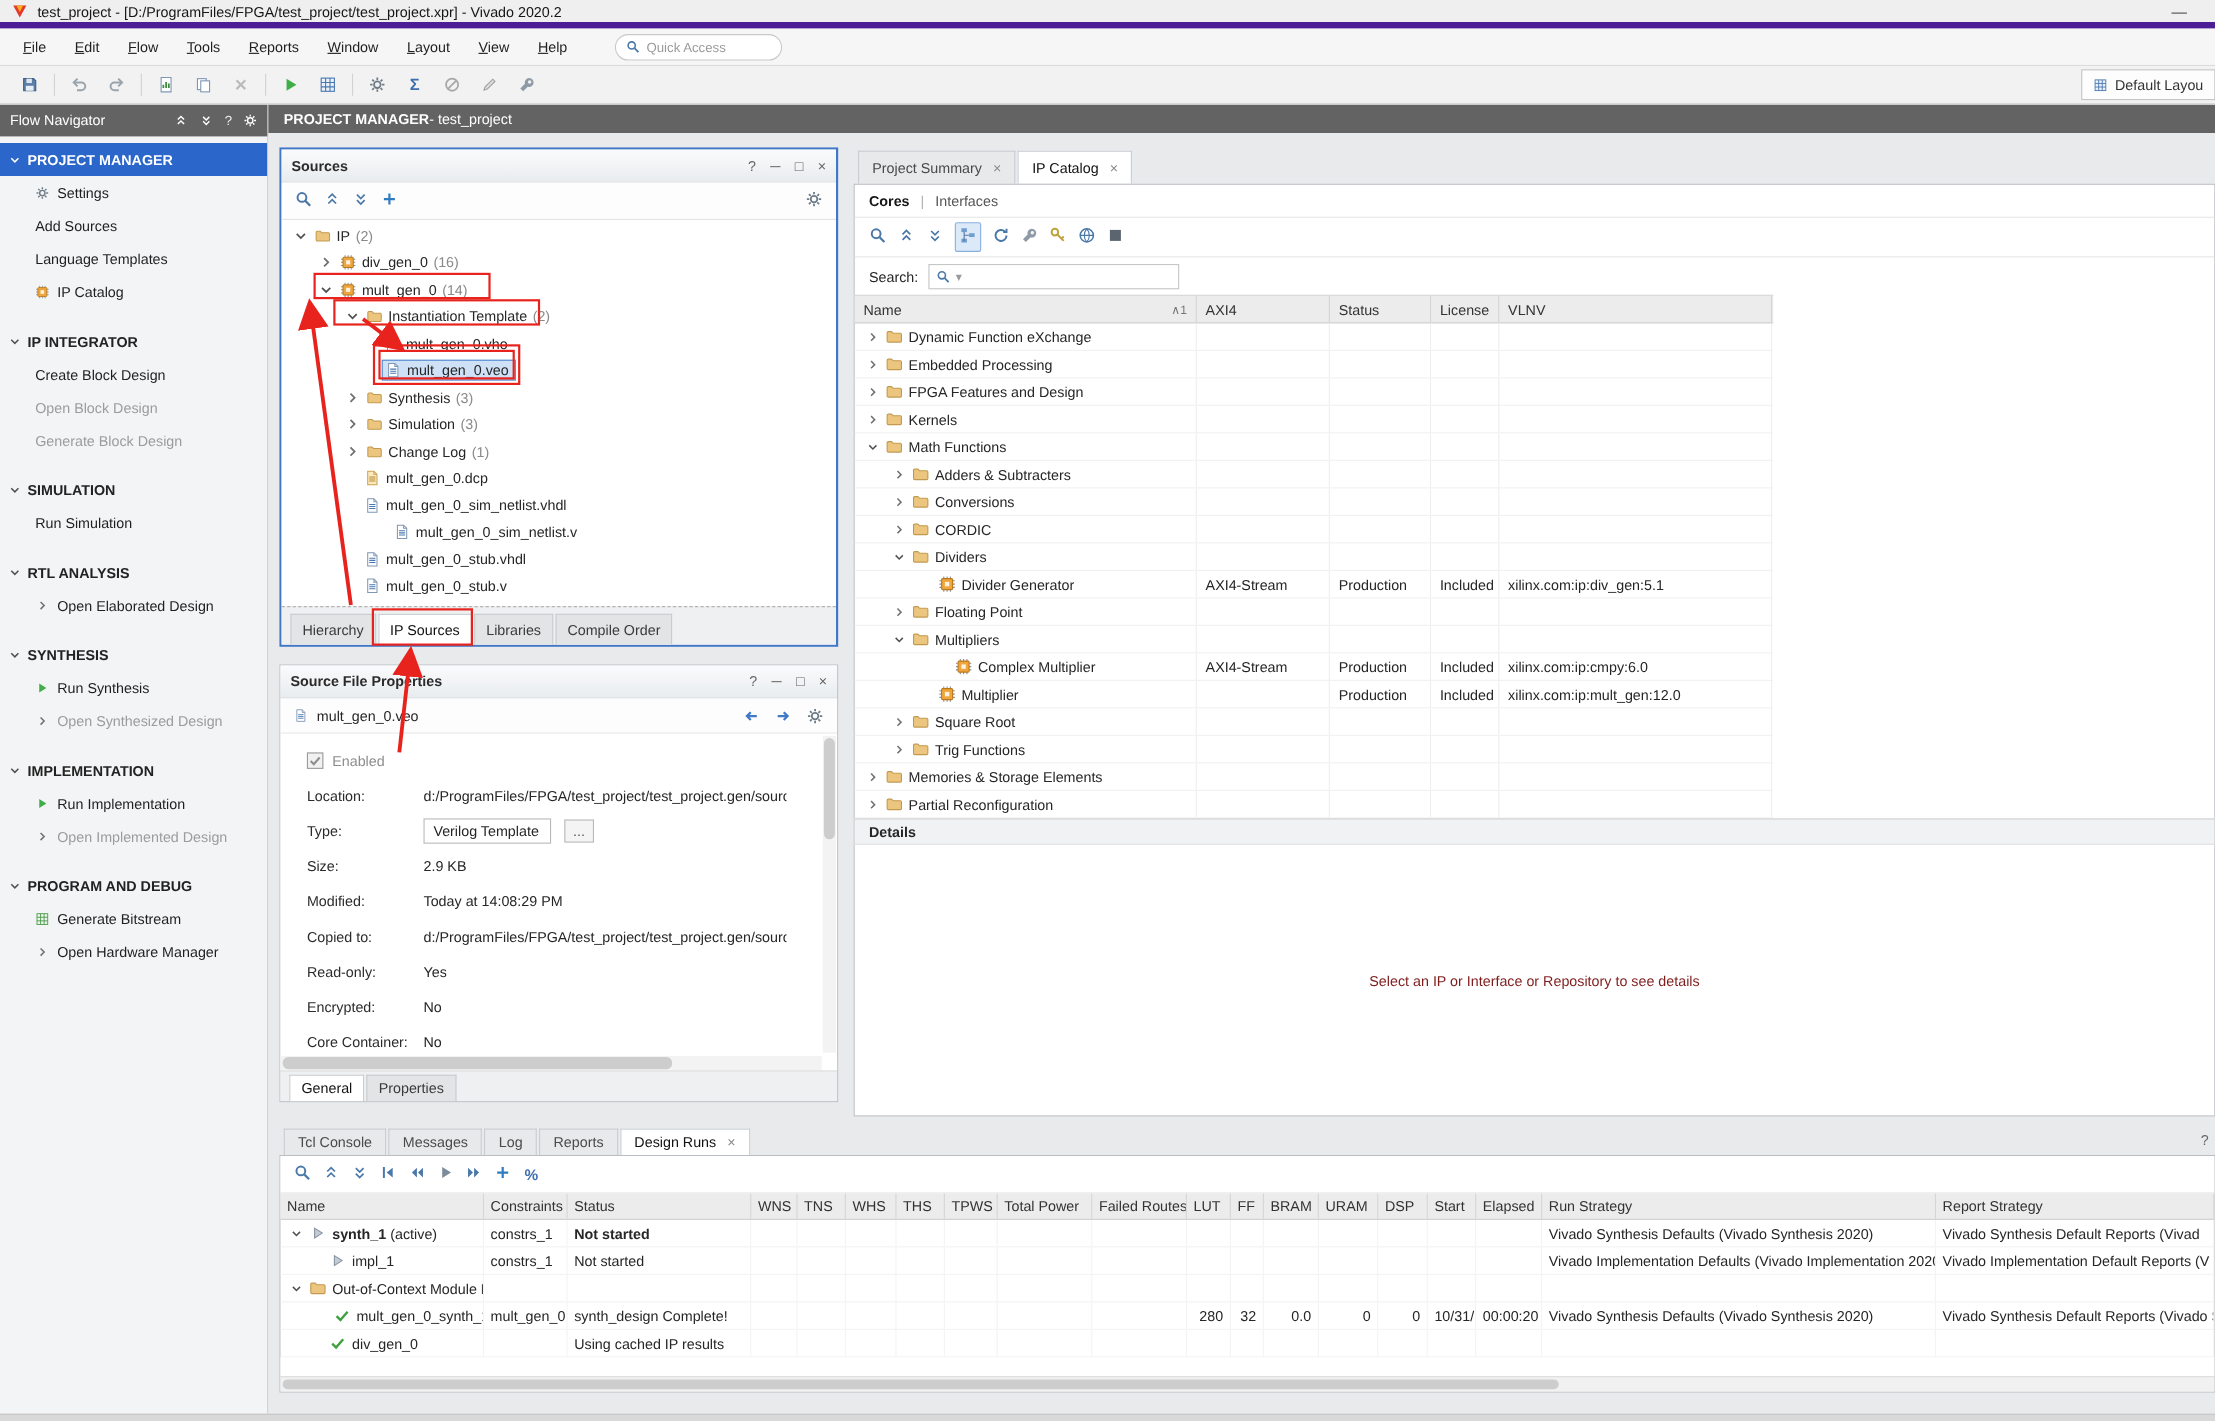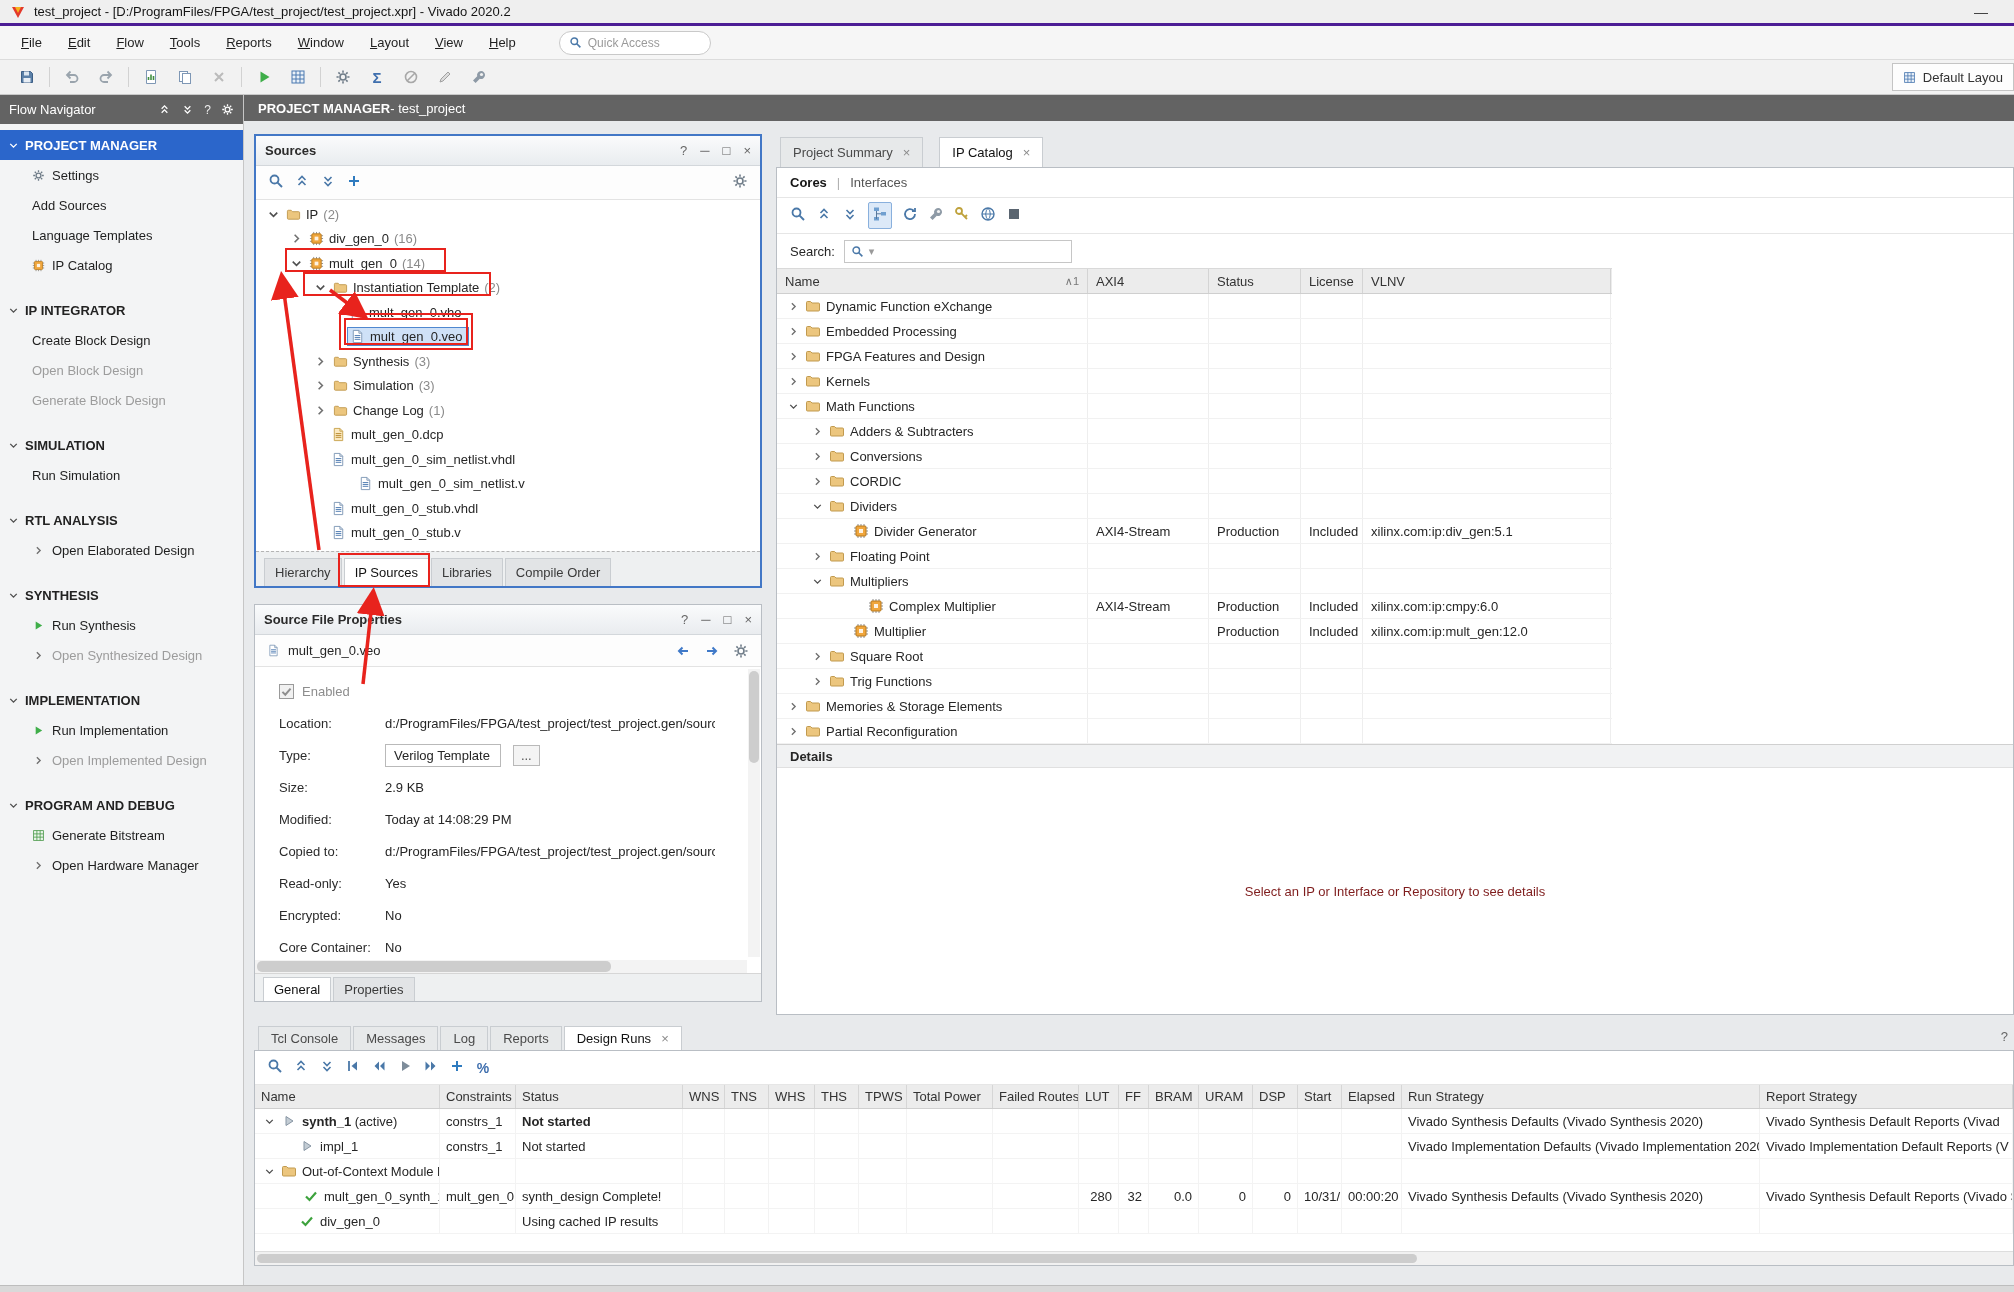--- a/index.html
+++ b/index.html
@@ -3,21 +3,21 @@
 <meta charset="utf-8">
 <style>
 *{margin:0;padding:0;box-sizing:border-box;}
 html,body{width:2014px;height:1292px;overflow:hidden;font-family:"Liberation Sans",sans-serif;font-size:13px;color:#262626;background:#f2f2f2;}
 .icon{display:inline-flex;width:16px;height:16px;flex:none;align-items:center;justify-content:center;}
 .icon svg{width:100%;height:100%;display:block;}
 .icon.small{width:13px;height:13px;}
 b{font-weight:bold;}
 
 
-.titlebar{height:26px;background:#efefef;border-bottom:3px solid #4c1d95;display:flex;align-items:center;padding:0 10px;gap:8px;}
+.titlebar{height:26px;background:#efefef;border-bottom:6px solid #4c1d95;display:flex;align-items:center;padding:0 10px;gap:8px;}
 .titlebar .t{font-size:13px;color:#151515;}
 .titlebar .win{margin-left:auto;color:#444;font-size:14px;padding:0 16px;}
 .menubar{height:34px;background:#f6f6f6;border-bottom:1px solid #dcdcdc;display:flex;align-items:center;padding:0 8px;}
 .menu-item{padding:6px 13px;font-size:13px;color:#1f1f1f;}
 .menu-item u{text-decoration:underline;}
 .qa-box{margin-left:30px;width:152px;height:24px;border:1px solid #c9c9c9;border-radius:12px;background:#fff;display:flex;align-items:center;gap:6px;padding:0 9px;color:#9a9a9a;font-size:12px;}
 .toolbar{height:35px;background:#f2f2f2;border-bottom:1px solid #c9c9c9;display:flex;align-items:center;padding:0 10px;position:relative;}
 .tbi{width:34px;height:26px;display:flex;align-items:center;justify-content:center;border-radius:3px;}
 .tbsep{width:1px;height:20px;background:#d2d2d2;margin:0 5px;}
 .deflayout{position:absolute;right:0;top:3px;height:28px;display:flex;align-items:center;gap:7px;background:#fdfdfd;border:1px solid #c4c4c4;padding:0 10px;font-size:13px;color:#333;max-width:128px;overflow:hidden;white-space:nowrap;}
@@ -73,21 +73,21 @@
 .cb{width:15px;height:15px;border:1px solid #9a9a9a;background:#f1f1f1;display:inline-flex;align-items:center;justify-content:center;margin-right:8px;}
 .enbl{color:#8d8d8d;}
 .vscroll{position:absolute;right:1px;top:2px;bottom:16px;width:12px;background:#f3f3f3;}
 .vscroll .thumb{position:absolute;left:1px;right:1px;top:2px;height:32%;background:#cdcdcd;border-radius:5px;}
 .hscroll{position:absolute;left:0;right:14px;bottom:0;height:13px;background:#f3f3f3;}
 .hscroll .thumb{position:absolute;top:1px;bottom:1px;left:2px;width:72%;background:#cdcdcd;border-radius:5px;}
 .props-tabs{height:28px;border-top:1px solid #d6d6d6;background:#eef0f1;display:flex;align-items:flex-end;padding:2px 8px 0;gap:2px;flex:none;}
 .props-tabs .stab{height:24px;}
 
 
-.cat-tabs{height:33px;display:flex;align-items:flex-end;gap:16px;padding-left:4px;flex:none;}
+.cat-tabs{height:33px;display:flex;align-items:flex-end;gap:2px;padding-left:4px;flex:none;}
 .ctab{height:30px;display:flex;align-items:center;gap:10px;padding:0 12px;background:#e7e9ea;border:1px solid #c9cdd1;border-bottom:none;color:#4a4a4a;font-size:13px;}
 .ctab.active{background:#fff;color:#111;}
 .ctab .x{color:#8a8a8a;}
 .cat-body{flex:1;background:#fff;border:1px solid #b9bec4;display:flex;flex-direction:column;min-height:0;}
 .cat-subnav{height:30px;display:flex;align-items:center;gap:10px;padding:0 13px;border-bottom:1px solid #e6e6e6;flex:none;}
 .cat-subnav .cores{font-weight:bold;color:#151515;}
 .cat-subnav .sep{color:#b0b0b0;}
 .cat-subnav .intf{color:#555;}
 .cat-tool{height:36px;display:flex;gap:10px;align-items:center;padding:0 13px;border-bottom:1px solid #e6e6e6;flex:none;}
 .cat-tool .pressed{background:#dce9f8;border:1px solid #89b0dd;border-radius:2px;padding:3px;}

